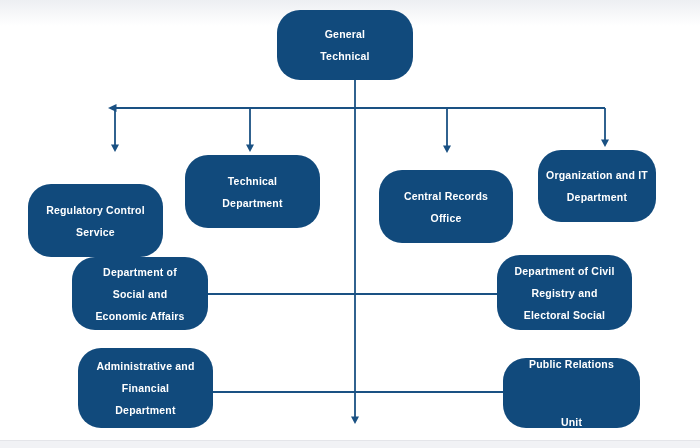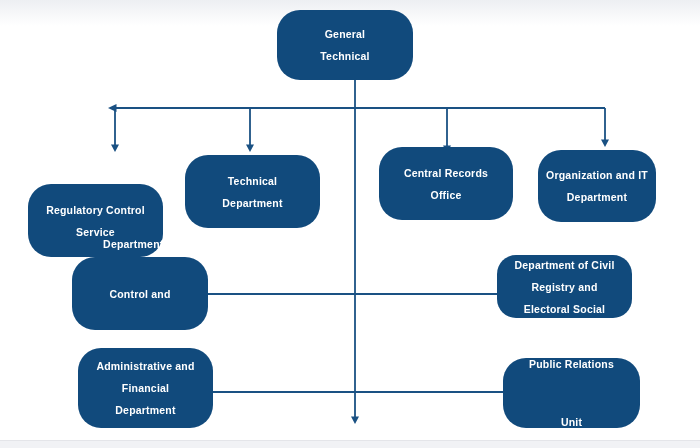--- a/index.html
+++ b/index.html
@@ -11,24 +11,24 @@
   .connectors{position:absolute;left:0;top:0;width:700px;height:448px;}
   .node{
     position:absolute;background:#114a7c;color:#ffffff;border-radius:23px;
     display:flex;flex-direction:column;align-items:center;justify-content:center;
     text-align:left;font-weight:700;font-size:10.5px;letter-spacing:.2px;
   }
   .nl{line-height:22px;white-space:nowrap;}
   .n-gs     {left:277px;top:10px; width:136px;height:70px;}
   .n-reg    {left:28px; top:155px;width:135px;height:73px;margin-top:29px;}
   .n-tech   {left:185px;top:155px;width:135px;height:73px;}
-  .n-central{left:379px;top:147px;width:134px;height:73px;}
+  .n-central{left:379px;top:170px;width:134px;height:73px;}
   .n-orgit  {left:538px;top:150px;width:118px;height:72px;}
-  .n-social {left:72px; top:257px;width:136px;height:73px;gap:28px;}
-  .n-civil  {left:497px;top:255px;width:135px;height:63px;border-radius:19px;}
+  .n-social {left:72px; top:257px;width:136px;height:73px;}
+  .n-civil  {left:497px;top:255px;width:135px;height:75px;}
   .n-admin  {left:78px; top:348px;width:135px;height:80px;}
   .n-pr     {left:503px;top:358px;width:137px;height:70px;gap:36px;}
   .footer-strip{
     position:absolute;left:0;top:440px;width:700px;height:8px;
     background:#f1f2f5;border-top:1px solid #e4e5e9;box-sizing:border-box;
   }
 </style>
 </head>
 <body>
 
@@ -75,21 +75,21 @@
     <div class="nl">Office</div>
   </div>
 
   <div class="node n-orgit">
     <div class="nl">Organization and IT</div>
     <div class="nl">Department</div>
   </div>
 
   <div class="node n-social">
     <div class="nl">Department of</div>
-    <div class="nl">Control and</div>
+    <div class="nl">Social and</div>
     <div class="nl">Economic Affairs</div>
   </div>
 
   <div class="node n-civil">
     <div class="nl">Department of Civil</div>
     <div class="nl">Registry and</div>
     <div class="nl">Electoral Social</div>
   </div>
 
   <div class="node n-admin">

